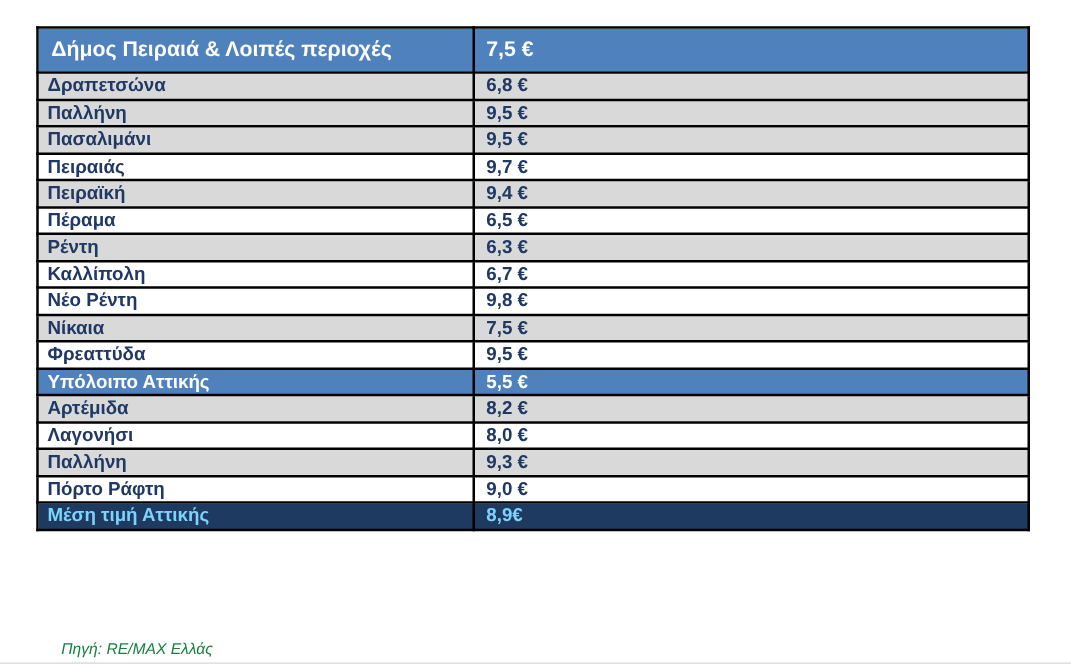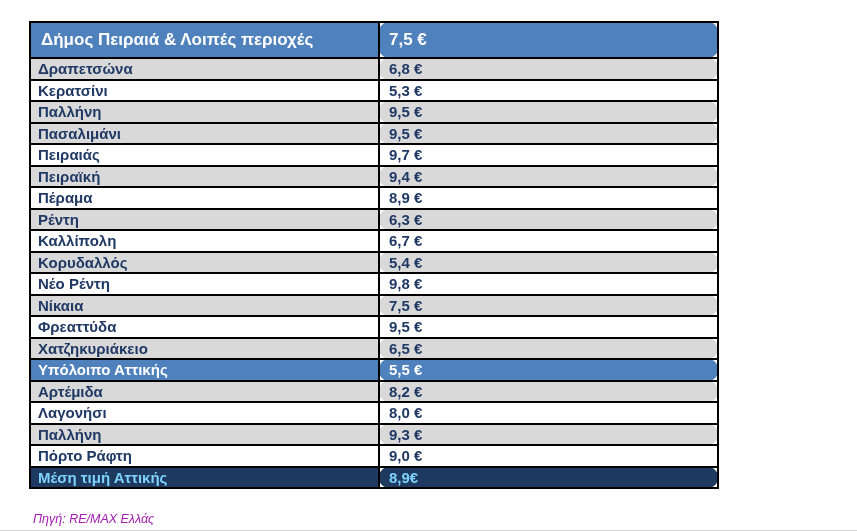--- a/index.html
+++ b/index.html
@@ -10,46 +10,46 @@
     --text-navy:#1f3864;
     --border:#000000;
   }
   html,body{margin:0;padding:0;}
   body{
     width:857px;height:532px;position:relative;background:#ffffff;
     font-family:"Liberation Sans","DejaVu Sans",sans-serif;
     overflow:hidden;
   }
   table.price-table{
-    position:absolute;left:29px;top:21px;width:690px;
+    position:absolute;left:29px;top:21px;width:795px;
     border-collapse:collapse;table-layout:fixed;
   }
   .price-table th,.price-table td{
     border:2px solid var(--border);
     vertical-align:middle;
     overflow:hidden;white-space:nowrap;
   }
   .price-table thead th{
     background:var(--header-blue);color:#ffffff;
     font-size:17px;font-weight:bold;text-align:left;
     height:34px;padding:0 0 0 10px;
   }
   .price-table tbody td{
     height:19.5px;font-size:15px;font-weight:bold;
     color:var(--text-navy);padding:0 0 0 7px;text-align:left;
   }
-  .price-table .cell-price{padding-left:9px;border-radius:10px;}
+  .price-table .cell-price{padding-left:9px;}
   .col-area{width:349px;}
   tr.gray td{background:var(--row-gray);}
   tr.white td{background:var(--row-white);}
   tr.blue td{background:var(--header-blue);color:#ffffff;}
   tr.navy td{background:var(--total-navy);color:#7dd3fc;}
   .source{
-    position:absolute;left:33px;top:512px;
-    font-style:italic;font-size:12.5px;color:#a21caf;
+    position:absolute;left:49px;top:512px;
+    font-style:italic;font-size:12.5px;color:#15803d;
   }
   .bottom-line{
     position:absolute;left:0;top:530px;width:857px;height:1px;
     background:#d6d6d6;
   }
 </style>
 </head>
 <body>
 
 <table class="price-table">
@@ -61,71 +61,59 @@
     <tr>
       <th class="cell-area">Δήμος Πειραιά &amp; Λοιπές περιοχές</th>
       <th class="cell-price">7,5 €</th>
     </tr>
   </thead>
   <tbody id="table-body">
       <tr class="gray">
         <td class="cell-area">Δραπετσώνα</td>
         <td class="cell-price">6,8 €</td>
       </tr>
-      <tr class="white">
-        <td class="cell-area">Κερατσίνι</td>
-        <td class="cell-price">5,3 €</td>
-      </tr>
       <tr class="gray">
         <td class="cell-area">Παλλήνη</td>
         <td class="cell-price">9,5 €</td>
       </tr>
       <tr class="gray">
         <td class="cell-area">Πασαλιμάνι</td>
         <td class="cell-price">9,5 €</td>
       </tr>
       <tr class="white">
         <td class="cell-area">Πειραιάς</td>
         <td class="cell-price">9,7 €</td>
       </tr>
       <tr class="gray">
         <td class="cell-area">Πειραϊκή</td>
         <td class="cell-price">9,4 €</td>
       </tr>
       <tr class="white">
         <td class="cell-area">Πέραμα</td>
-        <td class="cell-price">8,9 €</td>
+        <td class="cell-price">6,5 €</td>
       </tr>
       <tr class="gray">
         <td class="cell-area">Ρέντη</td>
         <td class="cell-price">6,3 €</td>
       </tr>
       <tr class="white">
         <td class="cell-area">Καλλίπολη</td>
         <td class="cell-price">6,7 €</td>
-      </tr>
-      <tr class="gray">
-        <td class="cell-area">Κορυδαλλός</td>
-        <td class="cell-price">5,4 €</td>
       </tr>
       <tr class="white">
         <td class="cell-area">Νέο Ρέντη</td>
         <td class="cell-price">9,8 €</td>
       </tr>
       <tr class="gray">
         <td class="cell-area">Νίκαια</td>
         <td class="cell-price">7,5 €</td>
       </tr>
       <tr class="white">
         <td class="cell-area">Φρεαττύδα</td>
         <td class="cell-price">9,5 €</td>
-      </tr>
-      <tr class="gray">
-        <td class="cell-area">Χατζηκυριάκειο</td>
-        <td class="cell-price">6,5 €</td>
       </tr>
       <tr class="blue">
         <td class="cell-area">Υπόλοιπο Αττικής</td>
         <td class="cell-price">5,5 €</td>
       </tr>
       <tr class="gray">
         <td class="cell-area">Αρτέμιδα</td>
         <td class="cell-price">8,2 €</td>
       </tr>
       <tr class="white">

